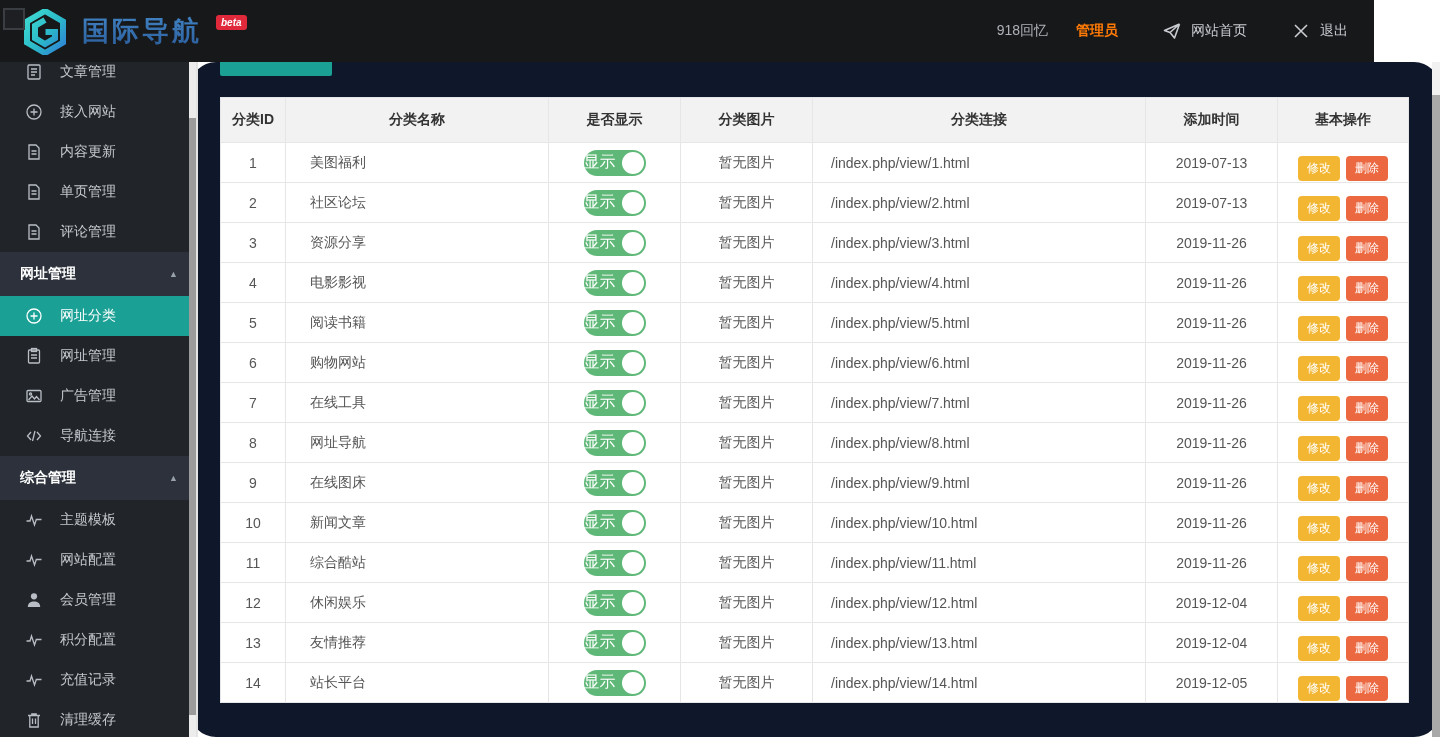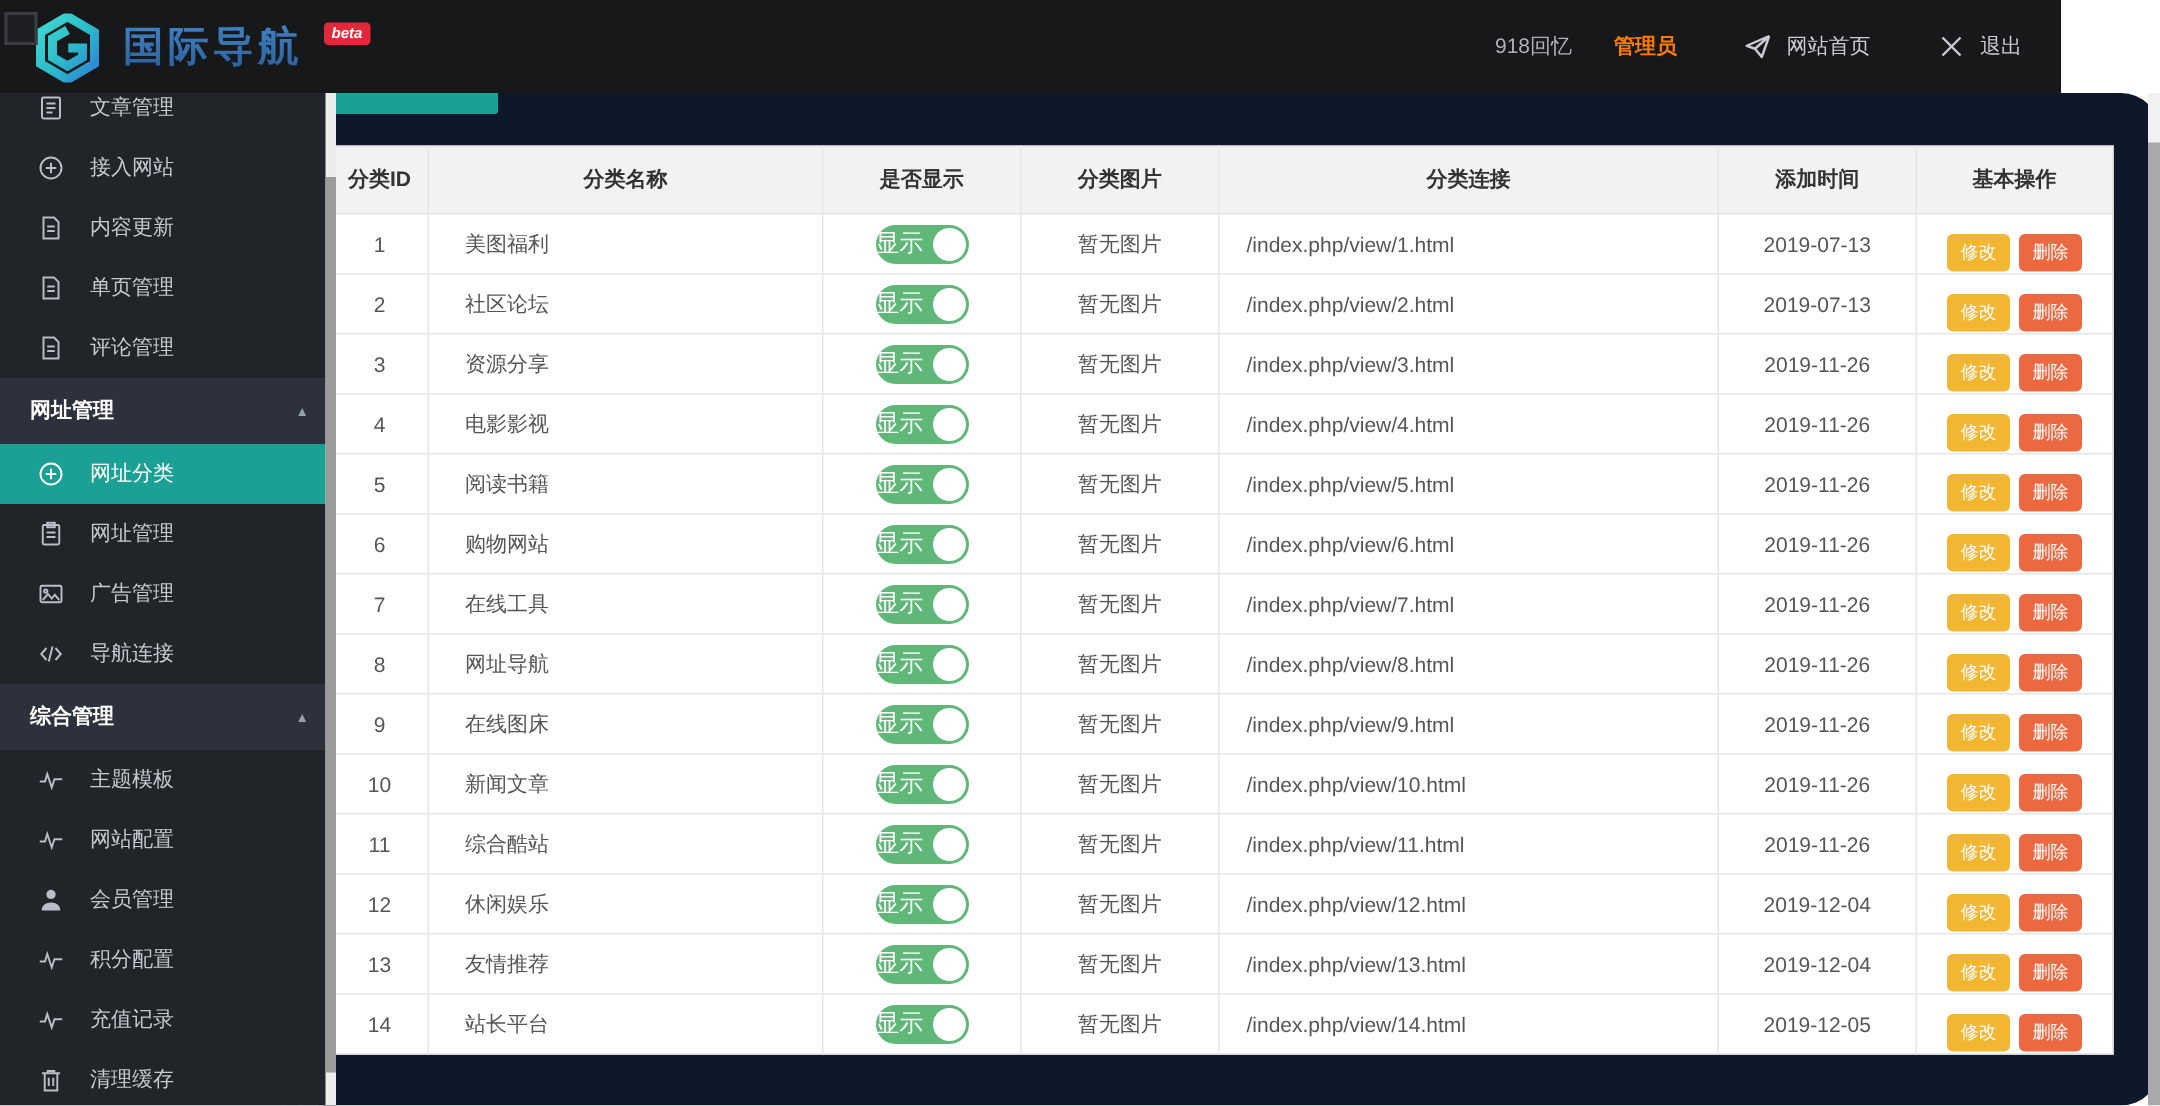--- a/index.html
+++ b/index.html
@@ -16,21 +16,21 @@
            background:linear-gradient(180deg,#4285c6,#2b5d9b); -webkit-background-clip:text; background-clip:text; color:transparent; }
   .beta { background:#e02a3c; color:#fff; font-size:10px; font-style:italic; font-weight:bold;
           padding:2px 5px; border-radius:3px; align-self:flex-start; margin-top:8px; margin-left:14px; }
   .nav-right { display:flex; align-items:center; gap:44px; padding-right:26px; font-size:14px; }
   .nav-user { color:#aeb2b7; }
   .nav-role { color:#ff7a05; font-weight:bold; margin-left:-16px; }
   .nav-link { display:flex; align-items:center; gap:9px; color:#c9ccd1; cursor:pointer; }
   .nav-ic { width:20px; height:20px; stroke:#c9ccd1; fill:none; stroke-width:1.6; }
 
   
-  .sidebar { position:absolute; top:62px; left:0; width:224px; bottom:0; background:#212429; z-index:20; overflow:hidden; }
+  .sidebar { position:absolute; top:62px; left:0; width:196px; bottom:0; background:#212429; z-index:20; overflow:hidden; }
   .side-list { position:absolute; top:-10px; left:0; right:0; }
   .side-item { height:40px; display:flex; align-items:center; padding-left:25px; gap:17px; color:#c4c9cf; font-size:14px; cursor:pointer; }
   .side-item.active { background:#1aa094; color:#fff; }
   .side-item.active .side-icon svg { stroke:#fff; }
   .side-icon { width:18px; height:18px; display:inline-flex; }
   .side-icon svg { width:18px; height:18px; stroke:#b9bec6; fill:none; stroke-width:1.3; }
   .side-icon.fill svg { fill:#b9bec6; stroke:none; }
   .side-section { height:44px; display:flex; align-items:center; justify-content:space-between;
                   padding:0 18px 0 20px; background:#2c313b; color:#fff; font-size:14px; font-weight:bold; cursor:pointer; }
   .sec-arrow { color:#97a0ab; font-size:9px; }

